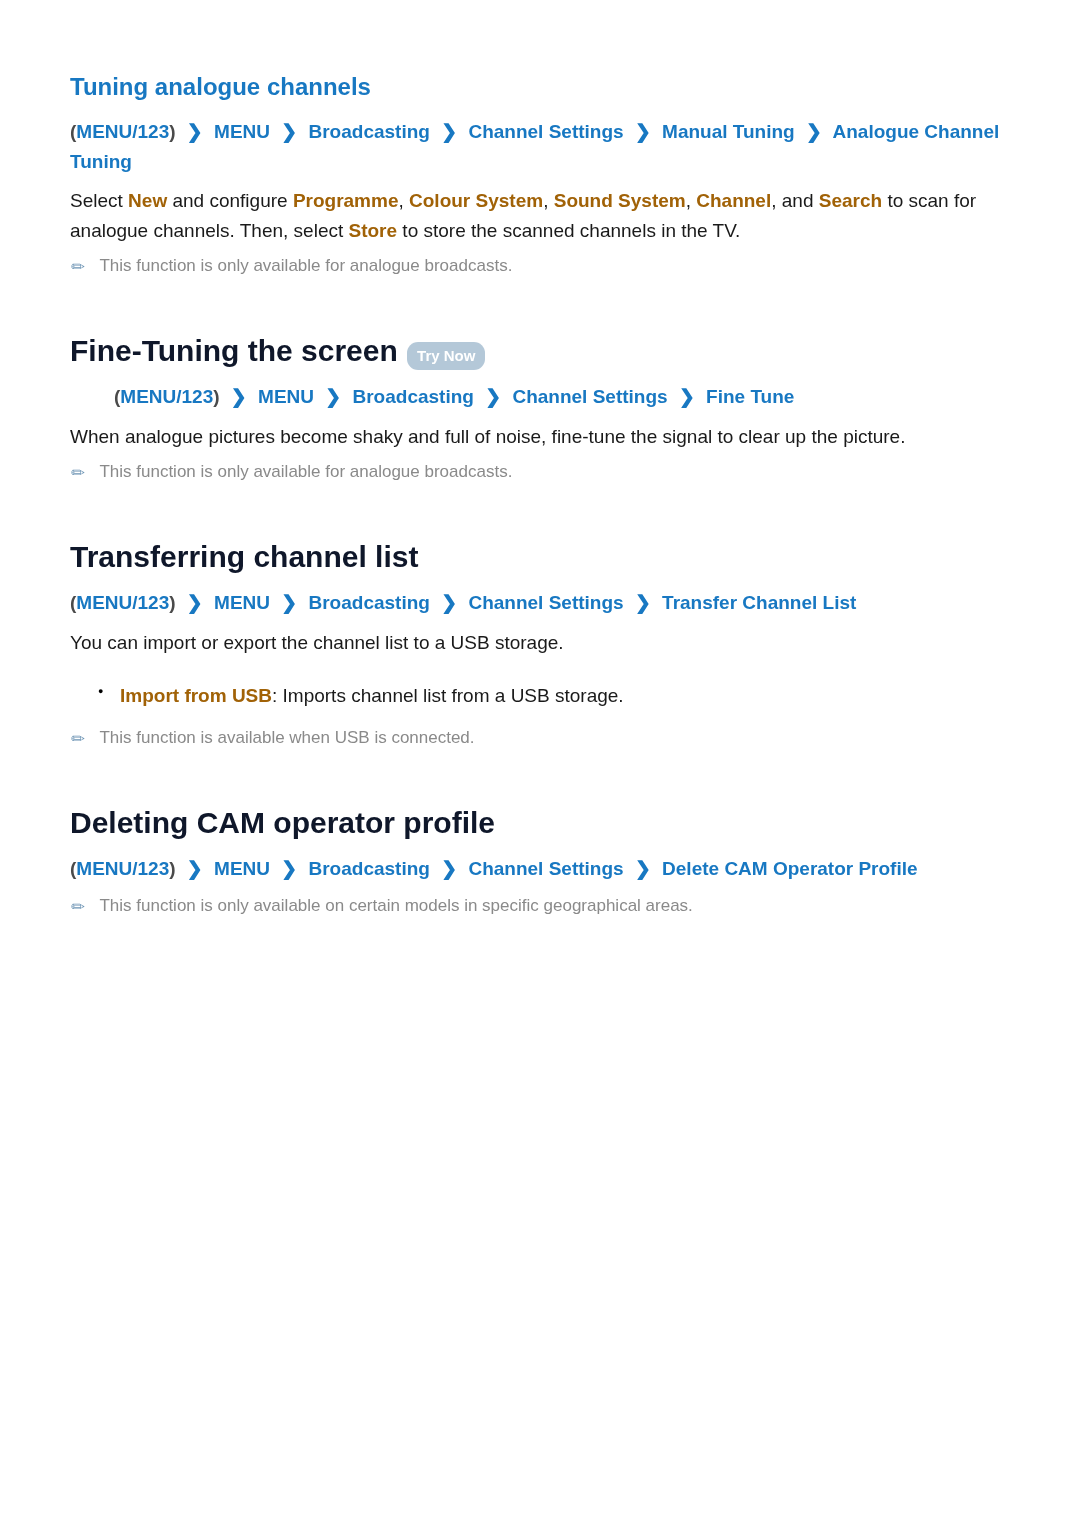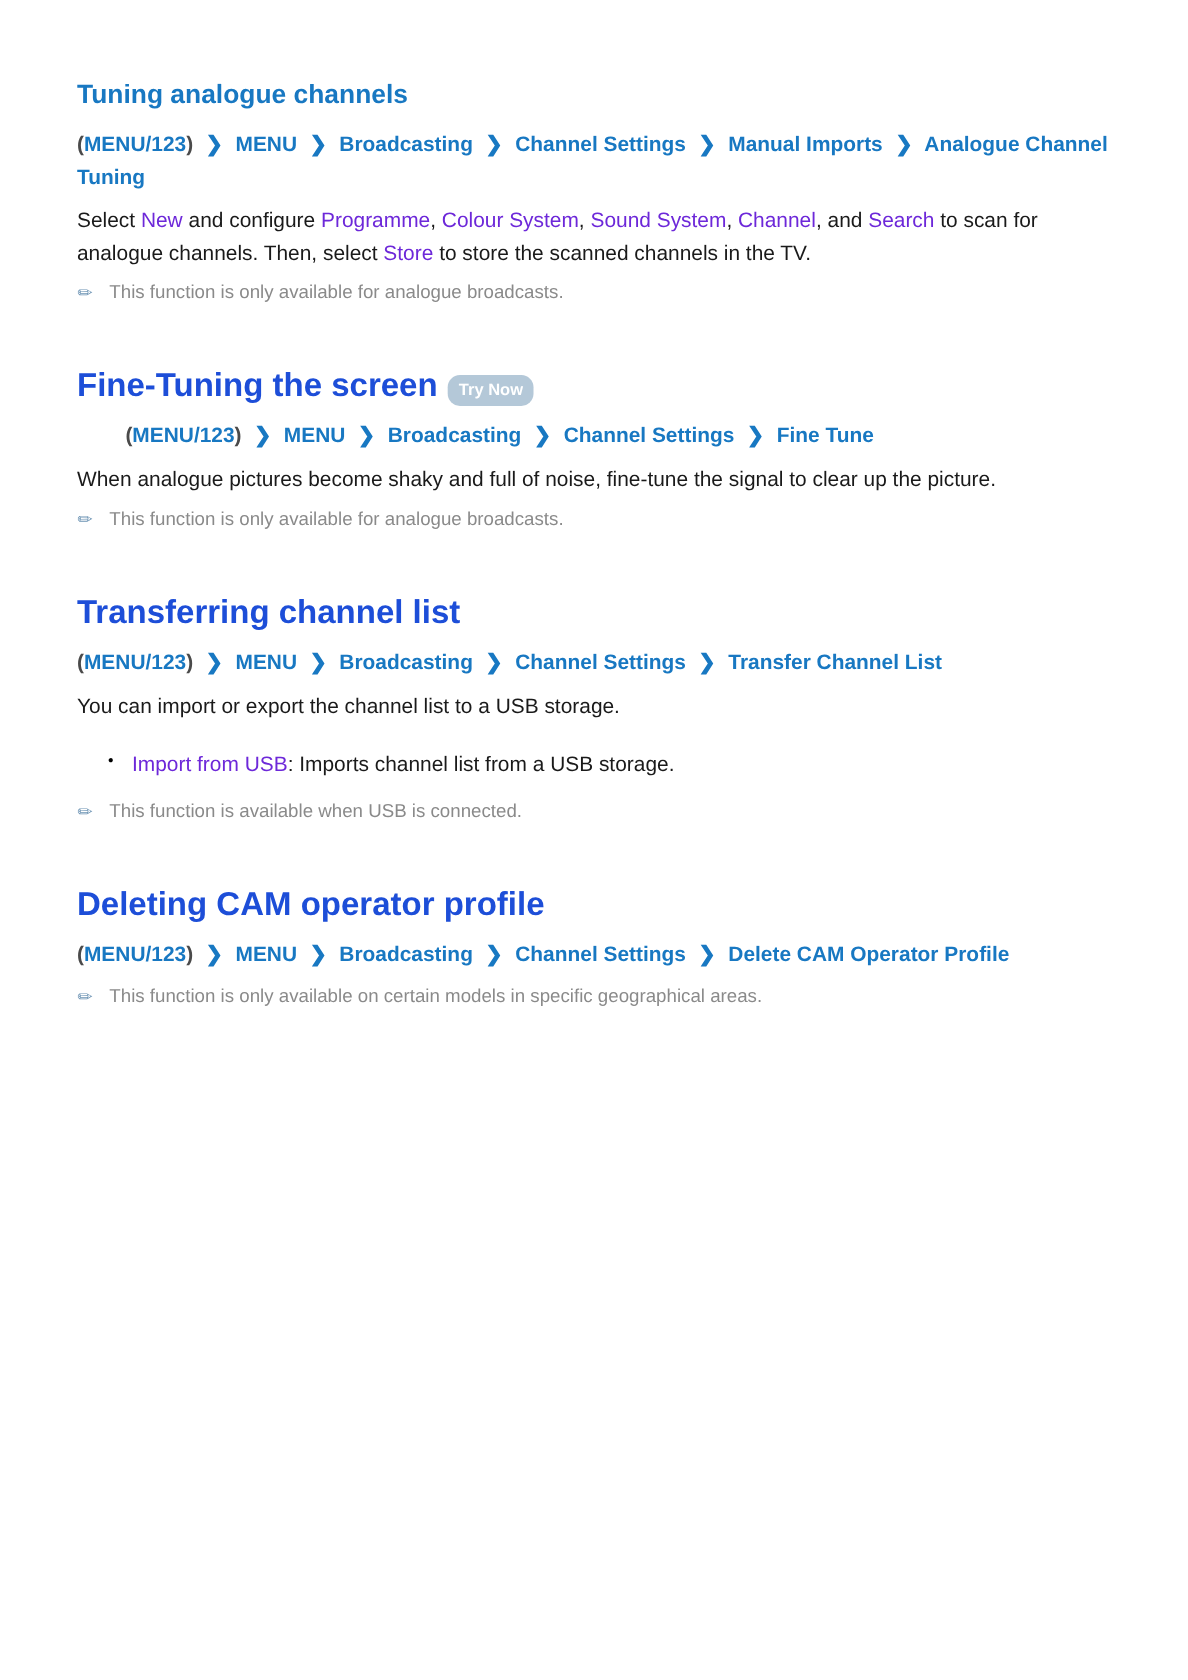--- a/index.html
+++ b/index.html
@@ -13,34 +13,34 @@
       font-size: 19px;
       line-height: 1.55;
     }
     .h3 {
       color: #1878c2;
       font-size: 24px;
       font-weight: bold;
       margin-bottom: 12px;
     }
     .h2 {
-      color: #1d4ed8;
+      color: #0f172a;
       font-size: 30px;
       font-weight: bold;
       margin-bottom: 8px;
     }
     .breadcrumb {
       color: #1878c2;
       font-weight: bold;
       margin-bottom: 10px;
     }
     .breadcrumb .paren { color: #4a4a4a; font-weight: bold; }
     .chev { display:inline-block; margin:0 6px; color:#1878c2; font-weight:bold; }
     .body-text { color: #1a1a1a; margin-bottom: 8px; }
-    .accent { color: #6d28d9; font-weight: normal; text-align: center; }
+    .accent { color: #a16207; font-weight: bold; text-align: center; }
     .note {
       display: flex;
       align-items: flex-start;
       gap: 14px;
       color: #8a8a8a;
       font-size: 17px;
       margin-top: 8px;
       margin-bottom: 12px;
     }
     .note-icon {
@@ -89,21 +89,21 @@
   <div class="h3">Tuning analogue channels</div>
   <div class="breadcrumb">
     <span class="paren">(</span><span>MENU/123</span><span class="paren">)</span>
     <span class="chev">❯</span>
     <span>MENU</span>
     <span class="chev">❯</span>
     <span>Broadcasting</span>
     <span class="chev">❯</span>
     <span>Channel Settings</span>
     <span class="chev">❯</span>
-    <span>Manual Imports</span>
+    <span>Manual Tuning</span>
     <span class="chev">❯</span>
     <span>Analogue Channel Tuning</span>
   </div>
   <p class="body-text">
     <span>Select </span><span class="accent">New</span><span> and configure </span><span class="accent">Programme</span><span>, </span><span class="accent">Colour System</span><span>, </span><span class="accent">Sound System</span><span>, </span><span class="accent">Channel</span><span>, and </span><span class="accent">Search</span><span> to scan for analogue channels. Then, select </span><span class="accent">Store</span><span> to store the scanned channels in the TV.</span>
   </p>
   <div class="note">
     <span class="note-icon">✎</span>
     <span>This function is only available for analogue broadcasts.</span>
   </div>

